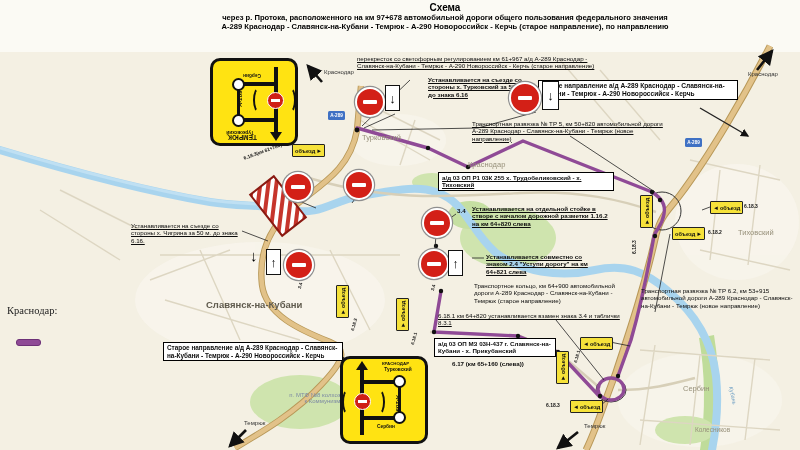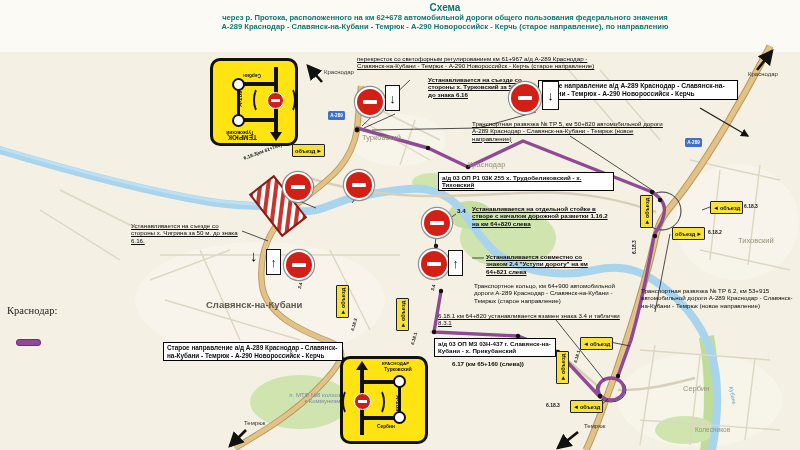--- a/index.html
+++ b/index.html
@@ -1,19 +1,19 @@
 <!DOCTYPE html>
 <html><head>
 <meta charset="utf-8">
 <style>
   html,body{margin:0;padding:0;}
   .page{position:relative;width:800px;height:450px;background:#f4f0e3;overflow:hidden;
         font-family:"Liberation Sans",sans-serif;}
   svg.maplayer{position:absolute;left:0;top:0;z-index:1;}
-  .title{position:absolute;left:90px;top:2px;width:710px;text-align:center;z-index:5;color:#0f766e;}
+  .title{position:absolute;left:90px;top:2px;width:710px;text-align:center;z-index:5;color:#000000;}
   .title .t1{font-size:10px;font-weight:bold;}
   .title .tl{font-size:7.6px;font-weight:bold;line-height:1.22;}
   .ann{position:absolute;font-size:6.2px;line-height:1.18;color:#0b0b0b;z-index:6;}
   .b{font-weight:bold;}
   .u{text-decoration:underline;}
   .box{background:#fff;border:1px solid #000;padding:1px 3px;font-weight:bold;}
   .place{position:absolute;color:#97907a;font-size:7.5px;z-index:4;white-space:nowrap;}
   .hazard{position:absolute;left:313px;top:203px;width:100px;z-index:7;background:#f8e83a;
           border:1.6px solid #222;border-radius:2px;padding:3px 2px;text-align:center;
           font-weight:bold;font-size:8.2px;line-height:1.25;color:#7d120e;
@@ -180,21 +180,21 @@
     <g stroke="#111" stroke-width="2.6" fill="#111">
       <path d="M322,82 L308,66" marker-end="url(#ah)"></path>
       <path d="M757,70 L772,51" marker-end="url(#ah)"></path>
       <path d="M246,430 L230,446" marker-end="url(#ah)"></path>
       <path d="M578,432 L558,448" marker-end="url(#ah)"></path>
     </g>
   </svg>
 
   <div class="title">
     <div class="t1">Схема</div>
-    <div class="tl">через р. Протока, расположенного на км 62+678 автомобильной дороги общего пользования федерального значения</div>
+    <div class="tl">через р. Протока, расположенного на км 97+678 автомобильной дороги общего пользования федерального значения</div>
     <div class="tl">А-289 Краснодар - Славянск-на-Кубани - Темрюк - А-290 Новороссийск - Керчь (старое направление), по направлению</div>
   </div>
 
   <div class="legend-h">Краснодар:</div>
   <div class="legend-sw"></div>
 
   <div class="ann u" style="left:357px;top:55px;width:252px;">перекресток со светофорным регулированием км 61+967 а/д А-289 Краснодар - Славянск-на-Кубани - Темрюк - А-290 Новороссийск - Керчь (старое направление)</div>
   <div class="ann u b" style="left:428px;top:76px;width:96px;">Устанавливается на съезде со стороны х. Турковский за 50 м. до знака 6.16</div>
   <div class="ann box" style="left:538px;top:80px;width:192px;font-size:6.6px;">Новое направление а/д А-289 Краснодар - Славянск-на-Кубани - Темрюк - А-290 Новороссийск - Керчь</div>
   <div class="ann u" style="left:472px;top:120px;width:196px;">Транспортная развязка № ТР 5, км 50+820 автомобильной дороги А-289 Краснодар - Славянск-на-Кубани - Темрюк (новое направление)</div>
@@ -205,21 +205,21 @@
   <div class="ann" style="left:474px;top:282px;width:152px;">Транспортное кольцо, км 64+900 автомобильной дороги А-289 Краснодар - Славянск-на-Кубани - Темрюк (старое направление)</div>
   <div class="ann u" style="left:438px;top:312px;width:192px;">6.18.1  км 64+820 устанавливается взамен знака 3.4 и таблички 8.3.1</div>
   <div class="ann" style="left:641px;top:287px;width:158px;">Транспортная развязка № ТР 6.2, км 53+915 автомобильной дороги А-289 Краснодар - Славянск-на-Кубани - Темрюк (новое направление)</div>
   <div class="ann u" style="left:131px;top:222px;width:112px;">Устанавливается на съезде со стороны х. Чигрина за 50 м. до знака 6.16.</div>
   <div class="ann box" style="left:163px;top:342px;width:172px;font-size:6.4px;">Старое направление а/д А-289 Краснодар - Славянск-на-Кубани - Темрюк - А-290 Новороссийск - Керчь</div>
   <div class="ann box" style="left:434px;top:338px;width:114px;">а/д 03 ОП МЗ 03Н-437 г. Славянск-на-Кубани - х. Прикубанский</div>
   <div class="ann b" style="left:452px;top:360px;width:90px;">6.17 (км 65+160 (слева))</div>
 
   <div class="place" style="left:362px;top:133px;">Турковский</div>
   <div class="place" style="left:468px;top:160px;">Краснодар</div>
-  <div class="place" style="left:738px;top:236px;text-align:right;">Тиховский</div>
+  <div class="place" style="left:738px;top:228px;text-align:right;">Тиховский</div>
   <div class="place" style="left:683px;top:384px;">Сербин</div>
   <div class="place" style="left:695px;top:426px;font-size:6.5px;">Колесников</div>
   <div class="place" style="left:206px;top:299px;font-size:9.5px;font-weight:bold;color:#5f5a4d;">Славянск-на-Кубани</div>
   <div class="place" style="left:324px;top:69px;font-size:6px;color:#333;">Краснодар</div>
   <div class="place" style="left:748px;top:71px;font-size:6px;color:#333;">Краснодар</div>
   <div class="place" style="left:244px;top:420px;font-size:6px;color:#333;">Темрюк</div>
   <div class="place" style="left:584px;top:423px;font-size:6px;color:#333;">Темрюк</div>
   <div class="place" style="left:288px;top:392px;width:72px;white-space:normal;text-align:center;font-size:6px;color:#7d8aa3;">п. МТФ №8 колхоза Путь к Коммунизму</div>
   <div class="riverlbl rot" style="left:734px;top:386px;transform:rotate(78deg);">Кубань</div>
 

